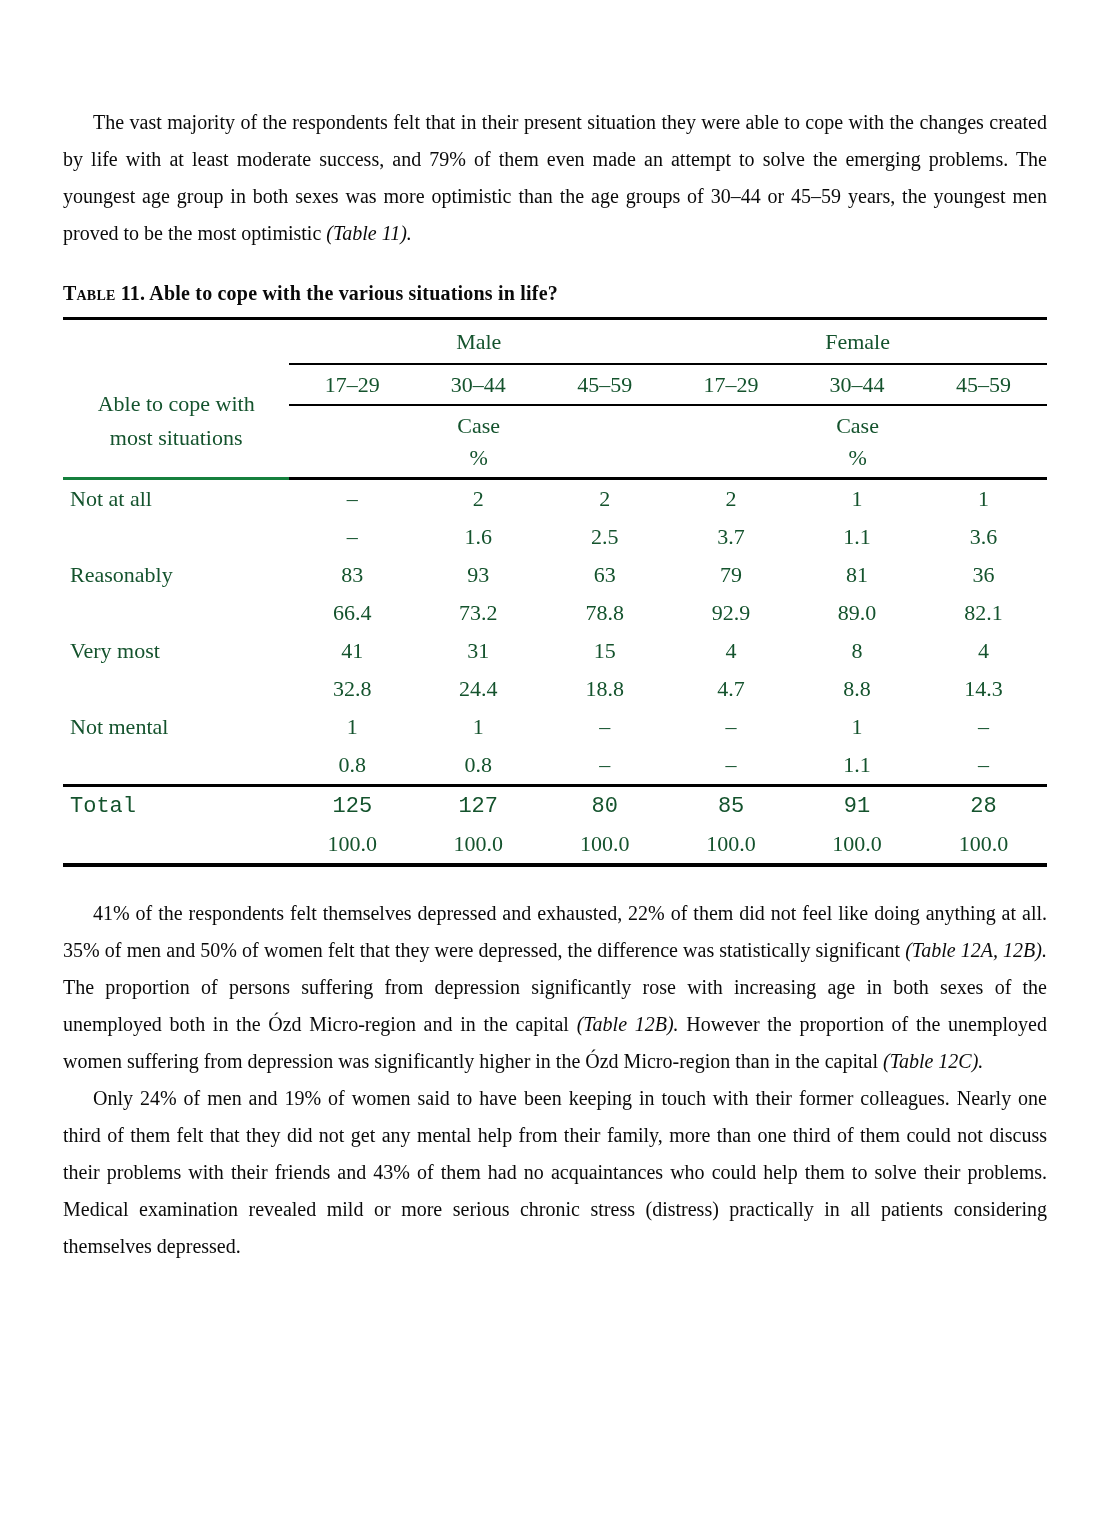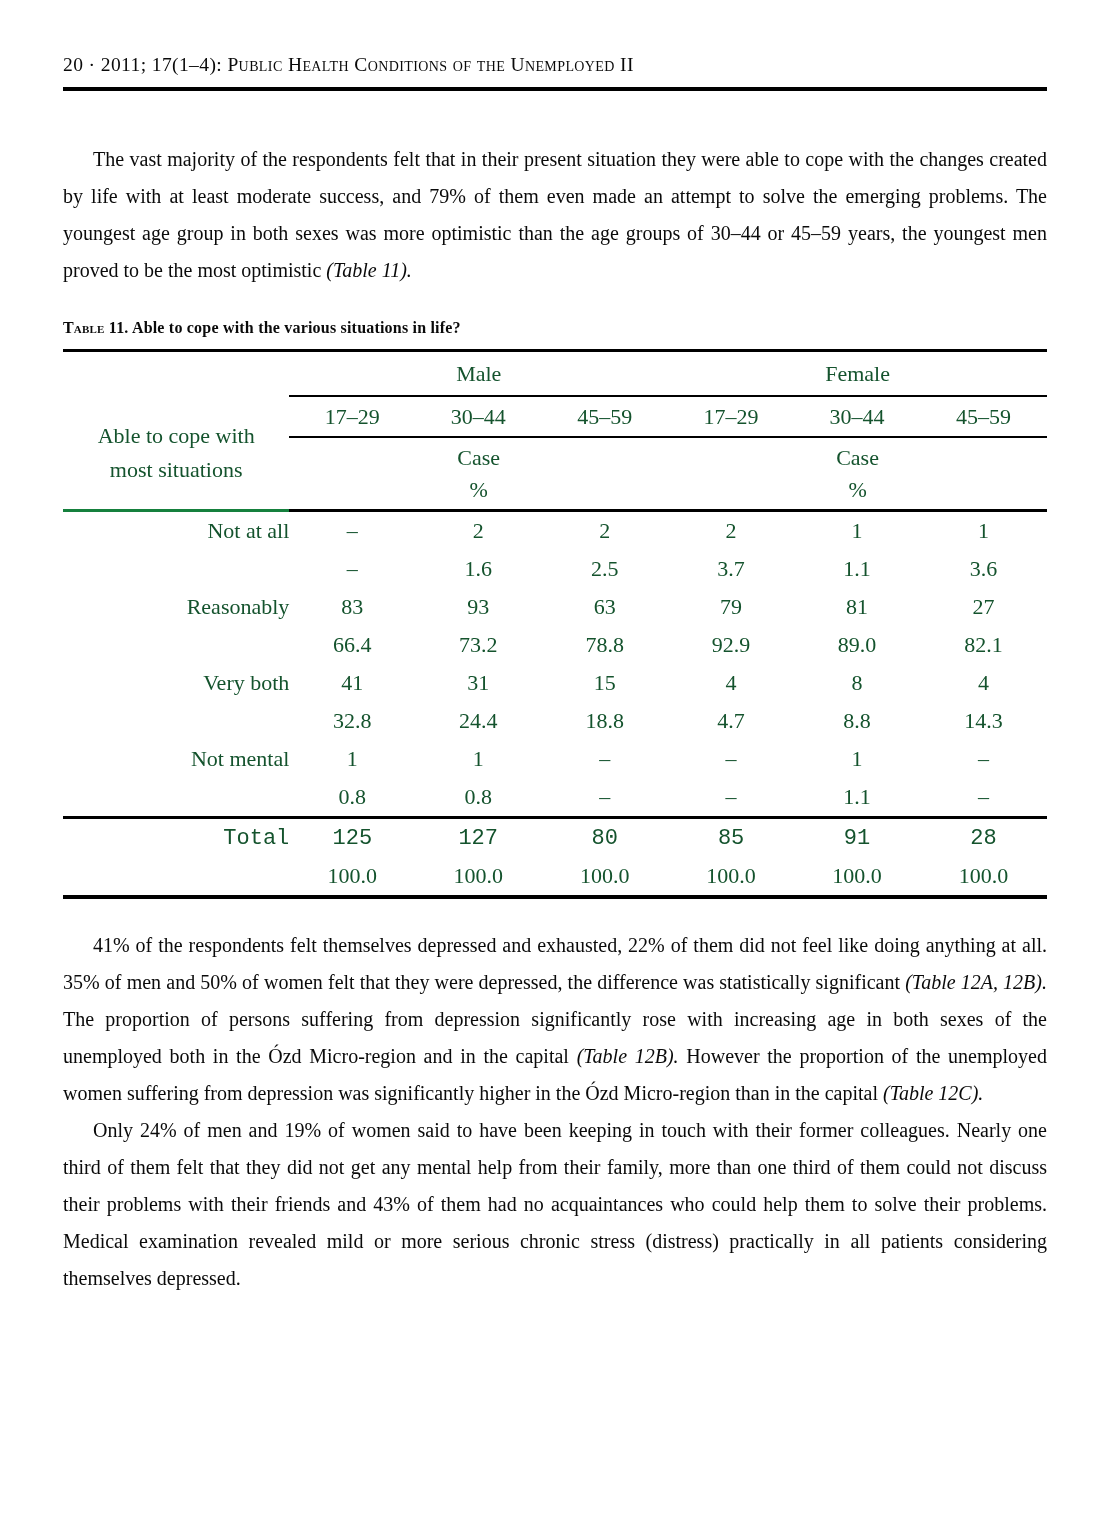--- a/index.html
+++ b/index.html
@@ -39,21 +39,21 @@
     margin: 0;
     text-indent: 30px;
   }
   .intro-block { margin-top: 50px; }
   .discussion-block { margin-top: 28px; }
   .it { font-style: italic; }
 
   
   .table-title {
     margin: 30px 0 0 0;
-    font-size: 16px;
+    font-size: 20px;
     font-weight: bold;
     letter-spacing: 0.2px;
   }
 
   
   table.data-table {
     width: 100%;
     margin-top: 12px;
     border-collapse: collapse;
     border-top: 3px solid #000;
@@ -90,31 +90,30 @@
   th.unit {
     font-weight: bold;
     white-space: pre-line;
     line-height: 32px;
     height: 71px;
     border-bottom: 3px solid #000;
     margin-top: 12px;
   }
   tbody td { height: 38px; }
   tbody td.stub {
-    text-align: right;
+    text-align: left;
     padding-left: 7px;
   }
   tr.total-row td { border-top: 3px solid #000; font-family: Liberation Mono, monospace; }
 </style>
 </head>
 <body>
 
 <div class="page">
 
-  <div class="running-head"><span>20</span><span> · </span><span>2011; 17(1–4):</span> <span class="sc">Public Health Conditions of the Unemployed II</span></div>
 
   <div class="body-text intro-block">
     <p><span>The vast majority of the respondents felt that in their present situation they were able to cope with the changes created by life with at least moderate success, and 79% of them even made an attempt to solve the emerging problems. The youngest age group in both sexes was more optimistic than the age groups of 30–44 or 45–59 years, the youngest men proved to be the most optimistic </span><span class="it">(Table 11).</span></p>
   </div>
 
   <h2 class="table-title"><span class="sc">Table 11.</span> <span>Able to cope with the various situations in life?</span></h2>
 
   <table class="data-table">
     <colgroup>
       <col style="width:23%">
@@ -167,33 +166,33 @@
           <td>1.1</td>
           <td>3.6</td>
         </tr>
         <tr class="count-row">
           <td class="stub">Reasonably</td>
           <td>83</td>
           <td>93</td>
           <td>63</td>
           <td>79</td>
           <td>81</td>
-          <td>27</td>
+          <td>36</td>
         </tr>
         <tr class="pct-row">
           <td class="stub"></td>
           <td>66.4</td>
           <td>73.2</td>
           <td>78.8</td>
           <td>92.9</td>
           <td>89.0</td>
           <td>82.1</td>
         </tr>
         <tr class="count-row">
-          <td class="stub">Very both</td>
+          <td class="stub">Very most</td>
           <td>41</td>
           <td>31</td>
           <td>15</td>
           <td>4</td>
           <td>8</td>
           <td>4</td>
         </tr>
         <tr class="pct-row">
           <td class="stub"></td>
           <td>32.8</td>

